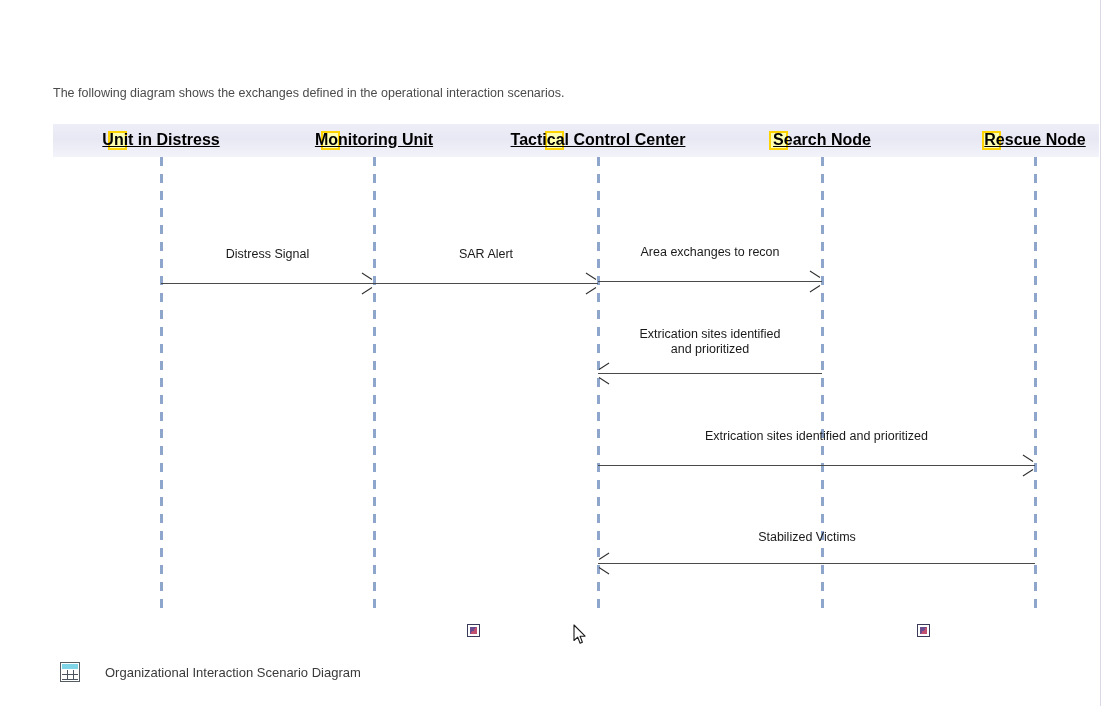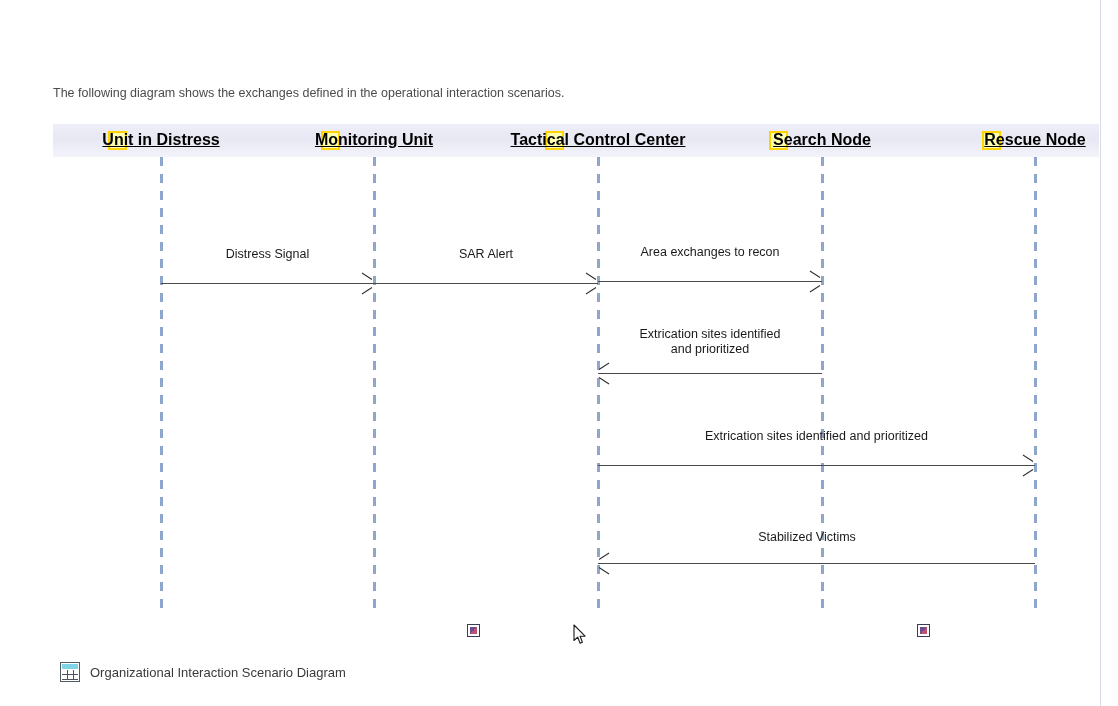--- a/index.html
+++ b/index.html
@@ -181,21 +181,21 @@
     width: 7px; height: 7px;
     background: linear-gradient(135deg, #6b4e8f 0 50%, #c05070 50% 100%);
   }
 
   
   #footer-caption {
     position: absolute;
     left: 60px; top: 662px;
     display: flex;
     align-items: center;
-    gap: 10px;
+    gap: 25px;
   }
   #footer-icon {
     width: 20px; height: 20px;
     border: 1px solid #555b63;
     background: #ffffff;
     position: relative;
     box-sizing: border-box;
     flex: 0 0 auto;
   }
   #footer-icon::before {

